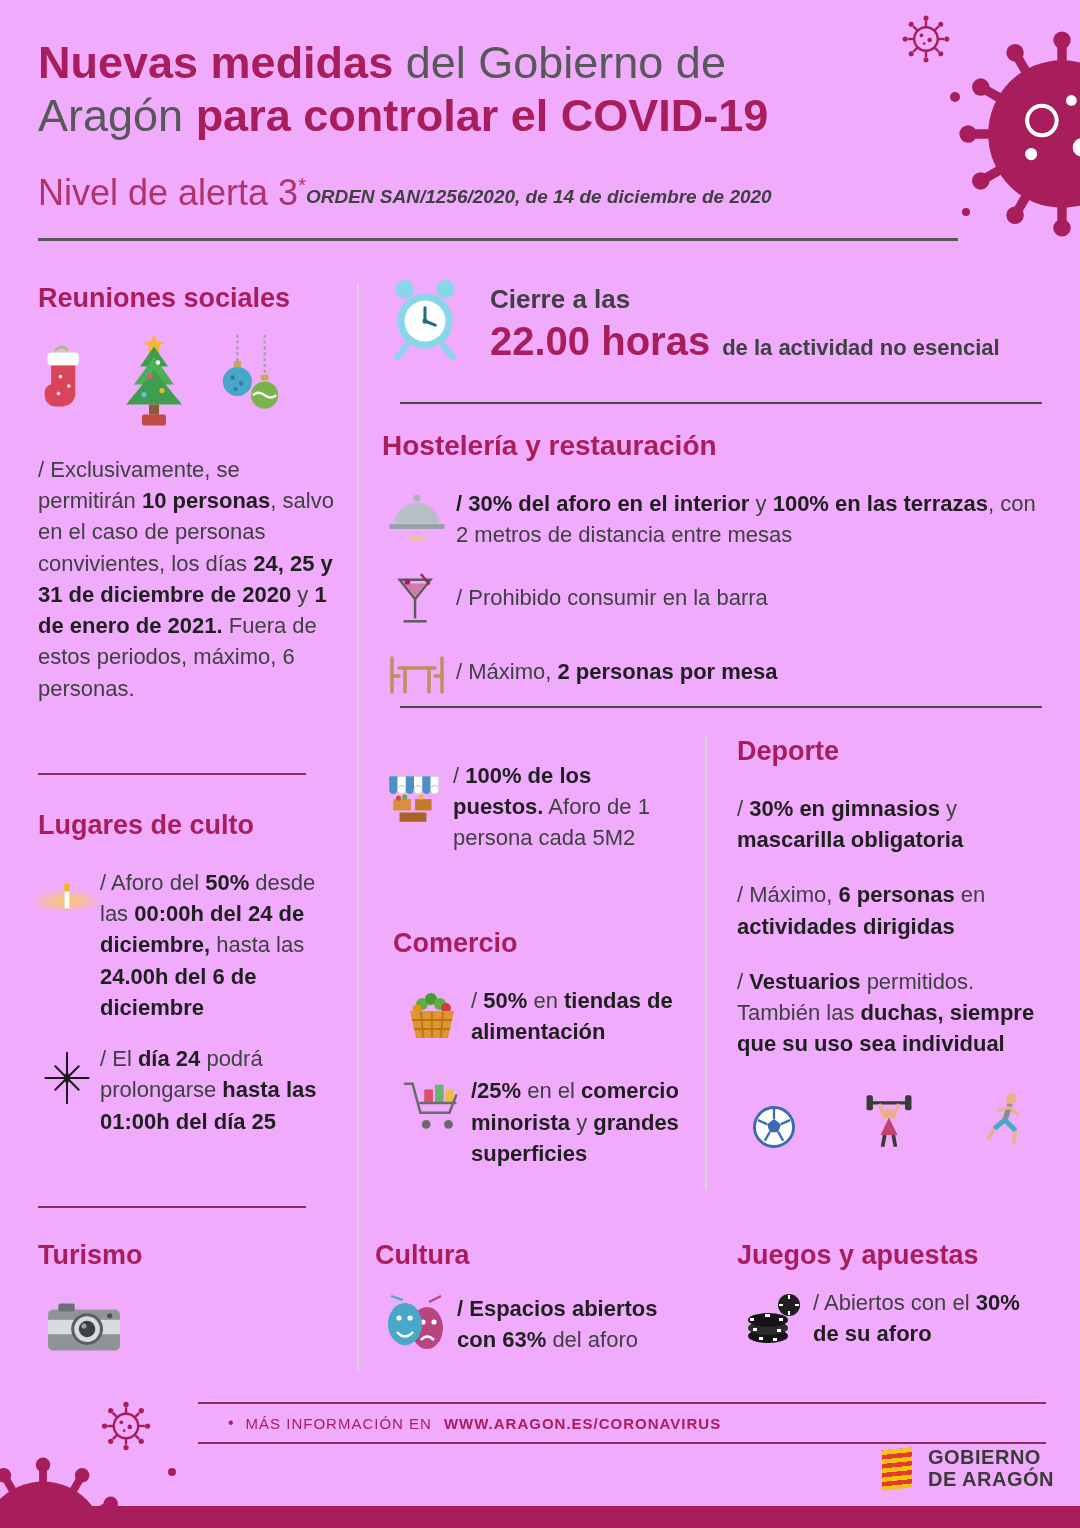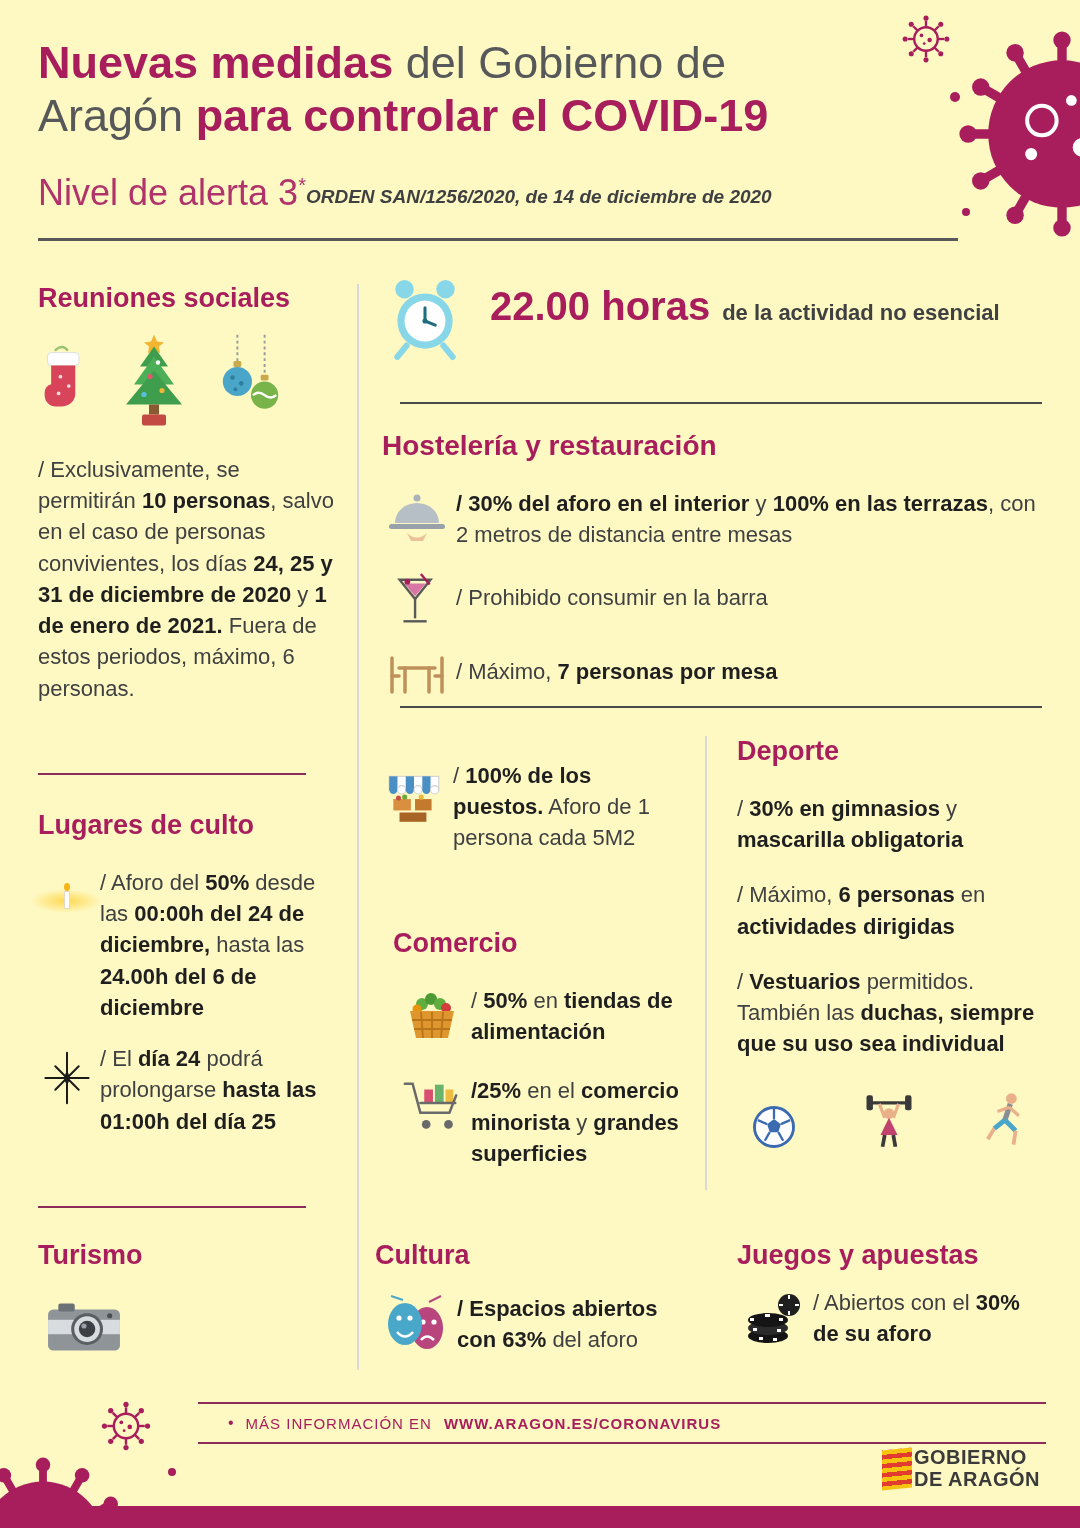--- a/index.html
+++ b/index.html
@@ -1,18 +1,18 @@
 <!DOCTYPE html>
 <html lang="es"><head>
 <meta charset="utf-8">
 <style>
   :root{ --accent:#a81e5c; --maroon:#8b2c5a; --txt:#3f4041; --dark:#1f1f1f; --gray:#57585a; }
   *{margin:0;padding:0;box-sizing:border-box;}
   body{background:#e8e8e8;font-family:"Liberation Sans","DejaVu Sans",sans-serif;}
-  .page{position:relative;width:1080px;height:1528px;background:#fef9c3;overflow:hidden;margin:0 auto;}
+  .page{position:relative;width:1080px;height:1528px;background:#f0abfc;overflow:hidden;margin:0 auto;}
   .abs{position:absolute;}
   
   .title{left:38px;top:36px;width:900px;font-size:45px;line-height:1.18;color:var(--gray);}
   .title b{color:var(--accent);font-weight:700;}
   .alert-row{left:38px;top:172px;display:flex;align-items:flex-end;}
   .alert{font-size:36px;color:#b0336b;font-weight:400;}
   .alert sup{font-size:20px;}
   .order{font-size:19px;font-style:italic;font-weight:600;color:var(--txt);padding-bottom:6px;}
   .header-rule{left:38px;top:238px;width:920px;height:3px;background:#58585a;}
   
@@ -35,21 +35,21 @@
   .glow{position:absolute;left:-8px;top:22px;width:72px;height:24px;border-radius:50%;
         background:radial-gradient(closest-side,rgba(255,210,60,.85),rgba(255,210,60,0));}
   .stick{position:absolute;left:26px;top:24px;width:6px;height:18px;background:#fdfdfd;border:1px solid #e2d9c8;}
   .flame{position:absolute;left:26px;top:16px;width:6px;height:8px;border-radius:50%;background:#f4b41a;}
   
   .info-band{left:198px;top:1402px;width:848px;border-top:2px solid var(--maroon);border-bottom:2px solid var(--maroon);
              padding:10px 0 10px 30px;display:flex;align-items:center;gap:12px;}
   .info-band .bullet{color:var(--accent);font-size:16px;}
   .info-pre{font-size:15px;letter-spacing:1px;color:var(--accent);}
   .info-link{font-size:15px;letter-spacing:1px;color:var(--accent);font-weight:700;text-decoration:none;}
-  .logo{left:882px;top:1447px;display:flex;align-items:center;gap:2px;}
+  .logo{left:882px;top:1447px;display:flex;align-items:center;gap:16px;}
   .flag{width:30px;height:40px;background:repeating-linear-gradient(180deg,#f6c40e 0 4.5px,#e23b30 4.5px 9px);transform:skewY(-6deg);}
   .logo-text{font-size:20px;font-weight:800;line-height:1.08;color:#3a3a3a;letter-spacing:.5px;}
   .bottom-bar{left:0;top:1506px;width:1080px;height:22px;background:var(--accent);}
   .dot{border-radius:50%;background:var(--accent);}
 </style>
 </head>
 <body>
 
 <svg width="0" height="0" style="position:absolute">
   <defs>
@@ -236,20 +236,21 @@
         <line x1="22" y1="68" x2="13" y2="79" stroke="#87d7e8" stroke-width="6" stroke-linecap="round"></line>
         <line x1="58" y1="68" x2="67" y2="79" stroke="#87d7e8" stroke-width="6" stroke-linecap="round"></line>
         <circle cx="40" cy="44" r="27" fill="#87d7e8"></circle>
         <circle cx="40" cy="44" r="20" fill="#fff"></circle>
         <line x1="40" y1="44" x2="40" y2="31" stroke="#1f6d80" stroke-width="3" stroke-linecap="round"></line>
         <line x1="40" y1="44" x2="50" y2="48" stroke="#1f6d80" stroke-width="3" stroke-linecap="round"></line>
         <circle cx="40" cy="44" r="2.5" fill="#1f6d80"></circle>
       </svg>
     </div>
     <div style="margin-left:22px;padding-top:8px">
+      <div class="closing-line1">Cierre a las</div>
       <div style="white-space:nowrap">
         <span class="closing-big">22.00 horas</span><span class="closing-suffix">de la actividad no esencial</span>
       </div>
     </div>
   </div>
   <div class="abs hdiv-dark" style="left:400px;top:402px;width:642px"></div>
 
   <div class="abs" style="left:382px;top:430px;width:662px">
     <div class="h" style="font-size:28px">Hostelería y restauración</div>
     <div class="row" style="margin-top:26px">
@@ -283,21 +284,21 @@
             <line x1="14" y1="18" x2="50" y2="18"></line>
               <line x1="20" y1="18" x2="20" y2="42"></line>
               <line x1="44" y1="18" x2="44" y2="42"></line>
             <line x1="7" y1="8" x2="7" y2="42"></line>
               <line x1="7" y1="26" x2="14" y2="26"></line>
             <line x1="57" y1="8" x2="57" y2="42"></line>
               <line x1="50" y1="26" x2="57" y2="26"></line>
           </g>
         </svg>
       </div>
-      <div class="txt" style="width:585px;margin-left:4px;padding-top:6px">/ Máximo, <b>7 personas por mesa</b></div>
+      <div class="txt" style="width:585px;margin-left:4px;padding-top:6px">/ Máximo, <b>2 personas por mesa</b></div>
     </div>
   </div>
   <div class="abs hdiv-dark" style="left:400px;top:706px;width:642px"></div>
 
   <div class="abs" style="left:375px;top:736px;width:318px">
     <div class="row" style="margin-top:24px">
       <div class="icell" style="width:78px;padding-top:6px">
         <svg width="62" height="62" viewBox="0 0 60 60">
           <rect x="6" y="10" width="48" height="13" fill="#fff" stroke="#cfcfcf"></rect>
           <rect x="6" y="10" width="8" height="13" fill="#4a90c4"></rect>

